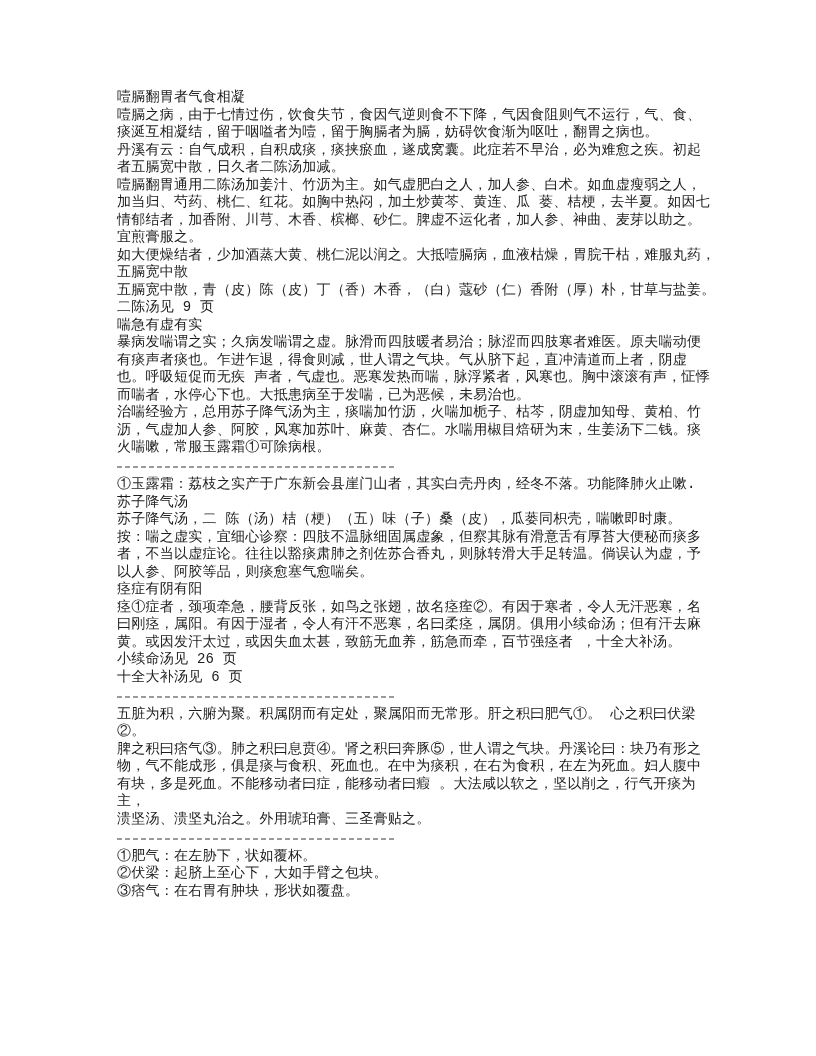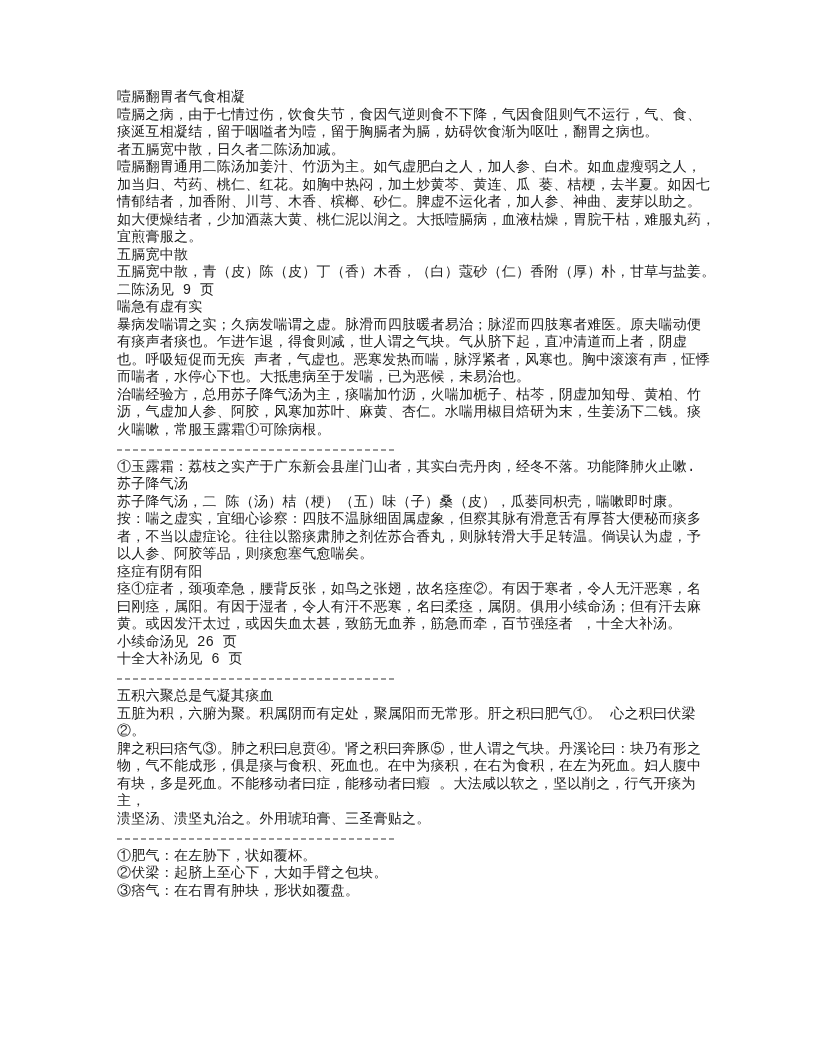--- a/index.html
+++ b/index.html
@@ -43,26 +43,27 @@
   }
 </style>
 </head>
 <body>
 
 <div class="page">
   <div class="doc-body">
       <div class="heading-line">噎膈翻胃者气食相凝</div>
       <div class="text-line">噎膈之病，由于七情过伤，饮食失节，食因气逆则食不下降，气因食阻则气不运行，气、食、</div>
       <div class="text-line">痰涎互相凝结，留于咽嗌者为噎，留于胸膈者为膈，妨碍饮食渐为呕吐，翻胃之病也。</div>
+      <div class="text-line">丹溪有云：自气成积，自积成痰，痰挟瘀血，遂成窝囊。此症若不早治，必为难愈之疾。初起</div>
       <div class="text-line">者五膈宽中散，日久者二陈汤加减。</div>
       <div class="text-line">噎膈翻胃通用二陈汤加姜汁、竹沥为主。如气虚肥白之人，加人参、白术。如血虚瘦弱之人，</div>
       <div class="text-line">加当归、芍药、桃仁、红花。如胸中热闷，加土炒黄芩、黄连、瓜 蒌、桔梗，去半夏。如因七</div>
       <div class="text-line">情郁结者，加香附、川芎、木香、槟榔、砂仁。脾虚不运化者，加人参、神曲、麦芽以助之。</div>
+      <div class="text-line">宜煎膏服之。</div>
       <div class="text-line">如大便燥结者，少加酒蒸大黄、桃仁泥以润之。大抵噎膈病，血液枯燥，胃脘干枯，难服丸药，</div>
-      <div class="text-line">宜煎膏服之。</div>
       <div class="heading-line">五膈宽中散</div>
       <div class="text-line">五膈宽中散，青（皮）陈（皮）丁（香）木香，（白）蔻砂（仁）香附（厚）朴，甘草与盐姜。</div>
       <div class="text-line">二陈汤见 9 页</div>
       <div class="heading-line">喘急有虚有实</div>
       <div class="text-line">暴病发喘谓之实；久病发喘谓之虚。脉滑而四肢暖者易治；脉涩而四肢寒者难医。原夫喘动便</div>
       <div class="text-line">有痰声者痰也。乍进乍退，得食则减，世人谓之气块。气从脐下起，直冲清道而上者，阴虚</div>
       <div class="text-line">也。呼吸短促而无疾 声者，气虚也。恶寒发热而喘，脉浮紧者，风寒也。胸中滚滚有声，怔悸</div>
       <div class="text-line">而喘者，水停心下也。大抵患病至于发喘，已为恶候，未易治也。</div>
       <div class="text-line">治喘经验方，总用苏子降气汤为主，痰喘加竹沥，火喘加栀子、枯芩，阴虚加知母、黄柏、竹</div>
       <div class="text-line">沥，气虚加人参、阿胶，风寒加苏叶、麻黄、杏仁。水喘用椒目焙研为末，生姜汤下二钱。痰</div>
@@ -78,21 +79,20 @@
       <div class="text-line">以人参、阿胶等品，则痰愈塞气愈喘矣。</div>
       <div class="heading-line">痉症有阴有阳</div>
       <div class="text-line">痉①症者，颈项牵急，腰背反张，如鸟之张翅，故名痉痓②。有因于寒者，令人无汗恶寒，名</div>
       <div class="text-line">曰刚痉，属阳。有因于湿者，令人有汗不恶寒，名曰柔痉，属阴。俱用小续命汤；但有汗去麻</div>
       <div class="text-line">黄。或因发汗太过，或因失血太甚，致筋无血养，筋急而牵，百节强痉者 ，十全大补汤。</div>
       <div class="text-line">小续命汤见 26 页</div>
       <div class="text-line">十全大补汤见 6 页</div>
       <div class="divider-row">
         <span class="divider-line"></span>
       </div>
-      <div class="heading-line">五积六聚总是气凝其痰血</div>
       <div class="text-line">五脏为积，六腑为聚。积属阴而有定处，聚属阳而无常形。肝之积曰肥气①。 心之积曰伏梁②。</div>
       <div class="text-line">脾之积曰痞气③。肺之积曰息贲④。肾之积曰奔豚⑤，世人谓之气块。丹溪论曰：块乃有形之</div>
       <div class="text-line">物，气不能成形，俱是痰与食积、死血也。在中为痰积，在右为食积，在左为死血。妇人腹中</div>
       <div class="text-line">有块，多是死血。不能移动者曰症，能移动者曰瘕 。大法咸以软之，坚以削之，行气开痰为主，</div>
       <div class="text-line">溃坚汤、溃坚丸治之。外用琥珀膏、三圣膏贴之。</div>
       <div class="divider-row">
         <span class="divider-line"></span>
       </div>
       <div class="text-line">①肥气：在左胁下，状如覆杯。</div>
       <div class="text-line">②伏梁：起脐上至心下，大如手臂之包块。</div>

